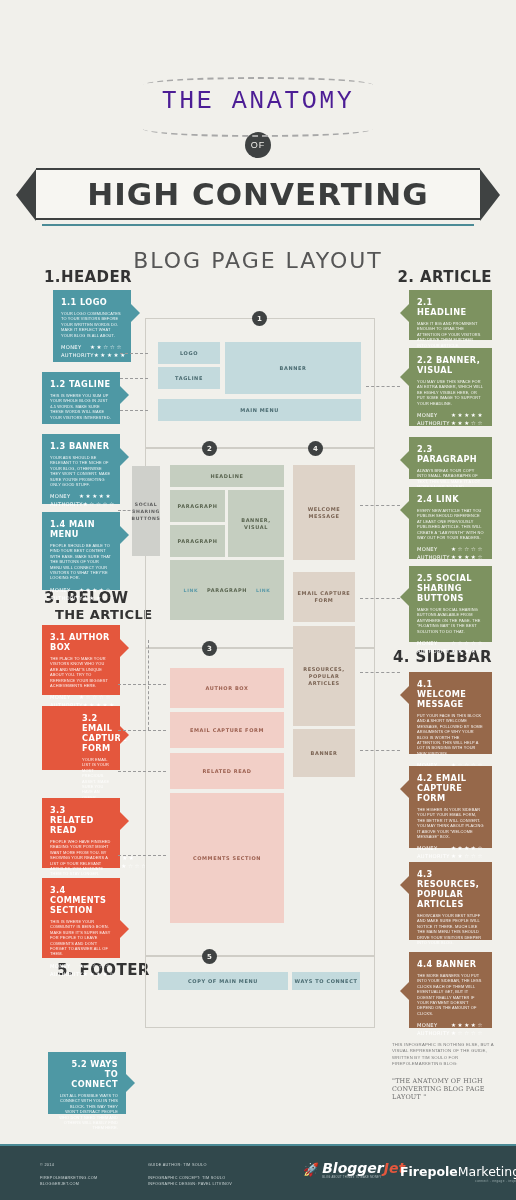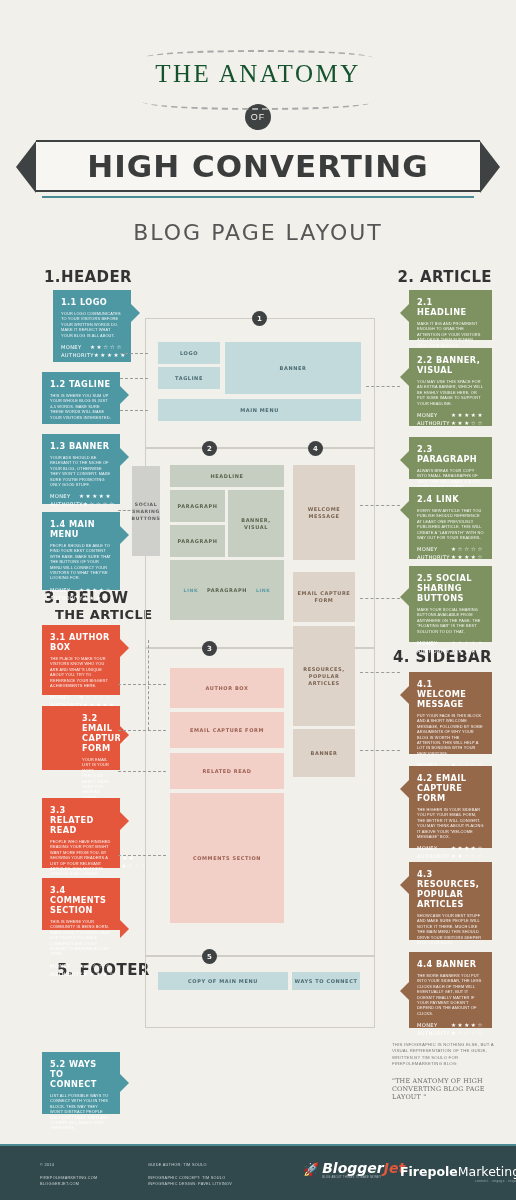--- a/index.html
+++ b/index.html
@@ -8,23 +8,23 @@
     background: #f0efea;
     font-family: "Liberation Sans", sans-serif;
     position: relative; overflow: hidden;
     color: #3d3d3d;
   }
   .page { position: relative; width: 516px; height: 1200px; background:#f1f0eb; }
 
   
   .title-wrap { position:absolute; top:60px; left:0; width:516px; text-align:center; }
   .anatomy {
-    font-family:Liberation Serif, serif;
-    font-size:25px; letter-spacing:2.5px; color:#14532d; font-weight:400;
-    position:relative; display:inline-block; padding:0 10px;
+    font-family:Liberation Mono, monospace;
+    font-size:25px; letter-spacing:2.5px; color:#4c1d95; font-weight:400;
+    position:relative; display:inline-block; padding:0 10px;margin-top:27px;
   }
   .arc-top, .arc-bottom {
     position:absolute; left:50%; transform:translateX(-50%);
     width:230px; height:16px; border-top:2px dashed #a8a8a8; border-radius:50%;
   }
   .arc-top { top:-10px; }
   .arc-bottom { top:34px; border-top:none; border-bottom:2px dashed #a8a8a8; }
   .of-circle {
     width:26px; height:26px; border-radius:50%; background:#3f4242; color:#efeee9;
     font-size:9px; letter-spacing:1px; line-height:26px; margin:16px auto 0;
@@ -257,38 +257,38 @@
           <span class="rlabel">Money</span>
           <span class="stars">★★☆☆☆</span>
         </div>
       <div class="rrow">
           <span class="rlabel">Authority</span>
           <span class="stars">★★★★☆</span>
         </div>
     </div>
   </div>
 
-  <div class="card red" style="left:42px; top:878px; width:78px; height:52px;">
+  <div class="card red" style="left:42px; top:878px; width:78px; height:80px;">
     <div class="arrow-r red-a" style="border-left:9px solid #e4573d; top:42px;"></div>
     <div class="c-title">3.4 COMMENTS SECTION</div>
     <div class="c-body">This is where your community is being born. Make sure it's super easy for people to leave comments and don't forget to answer all of them.</div>
     <div class="ratings">
       <div class="rrow">
           <span class="rlabel">Money</span>
           <span class="stars">★☆☆☆☆</span>
         </div>
       <div class="rrow">
           <span class="rlabel">Authority</span>
           <span class="stars">★★★★☆</span>
         </div>
     </div>
   </div>
 
 
-  <div class="card teal" style="left:42px; top:1052px; width:78px; height:62px;">
+  <div class="card teal" style="left:48px; top:1052px; width:78px; height:62px;text-align:right;">
     <div class="arrow-r teal-a" style="border-left:9px solid #4e98a4; top:22px;"></div>
     <div class="c-title">5.2 WAYS TO CONNECT</div>
     <div class="c-body">List all possible ways to connect with you in this block. This way they won't distract people who don't need them and others will easily find them here.</div>
   </div>
 
   <div class="card green" style="right:24px; top:290px; width:83px; height:50px;">
     <div class="arrow-l green-ar" style="border-right:9px solid #7d9260;"></div>
     <div class="c-title">2.1 HEADLINE</div>
     <div class="c-body">Make it big and prominent enough to grab the attention of your visitors and drive them further into your article.</div>
   </div>

